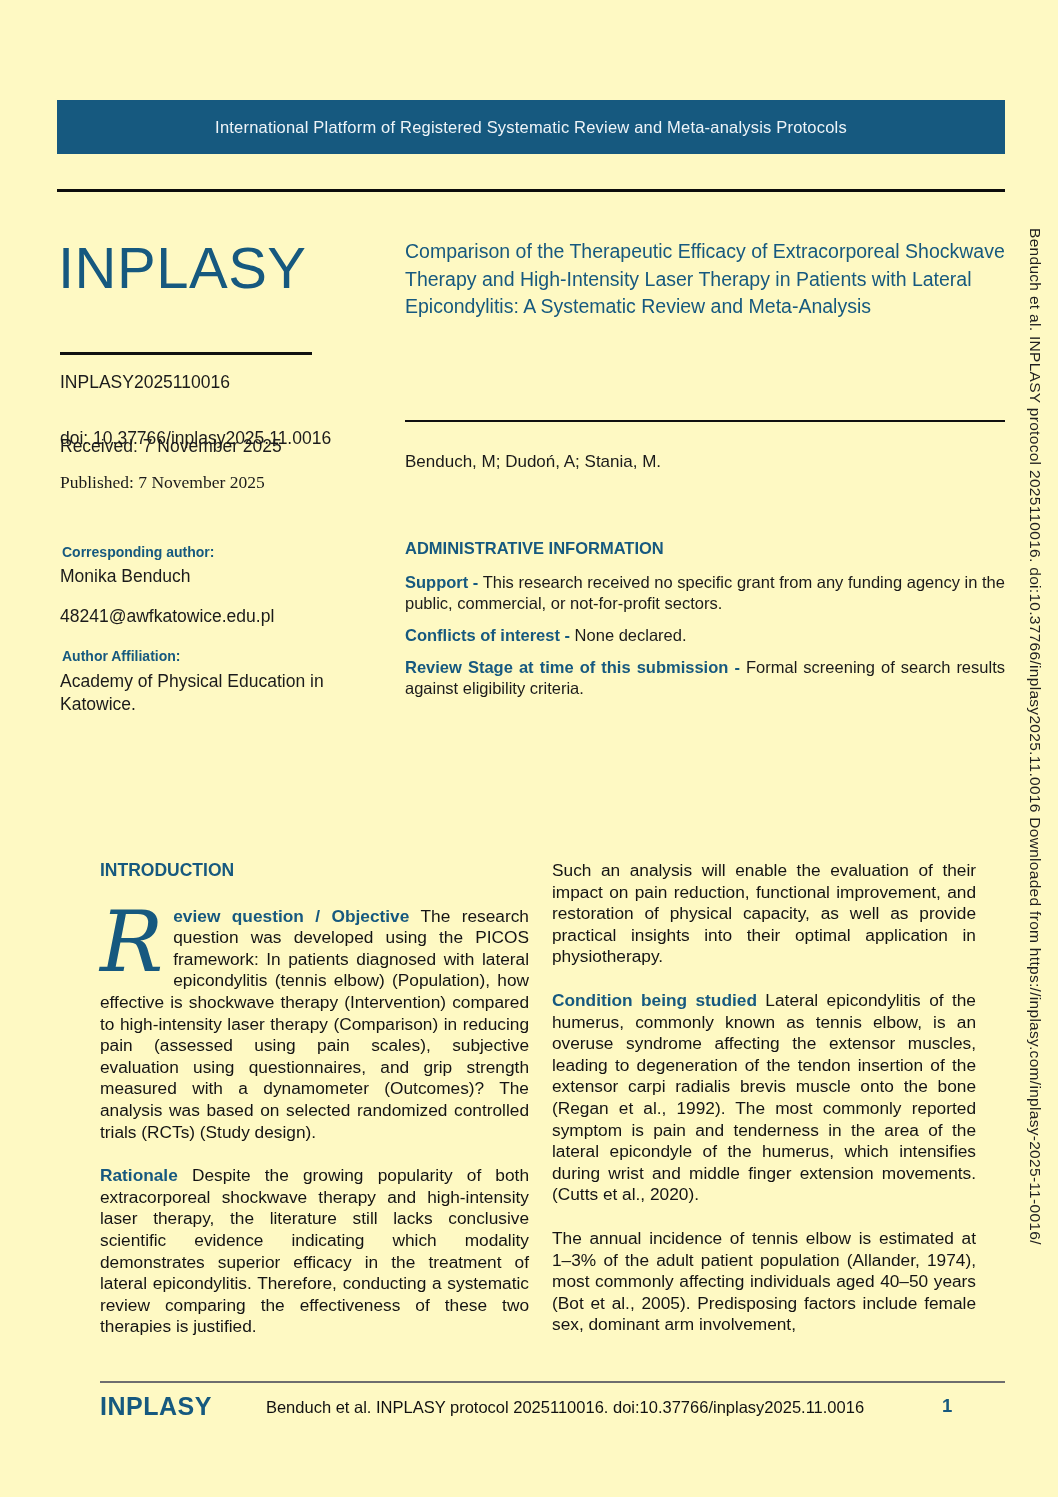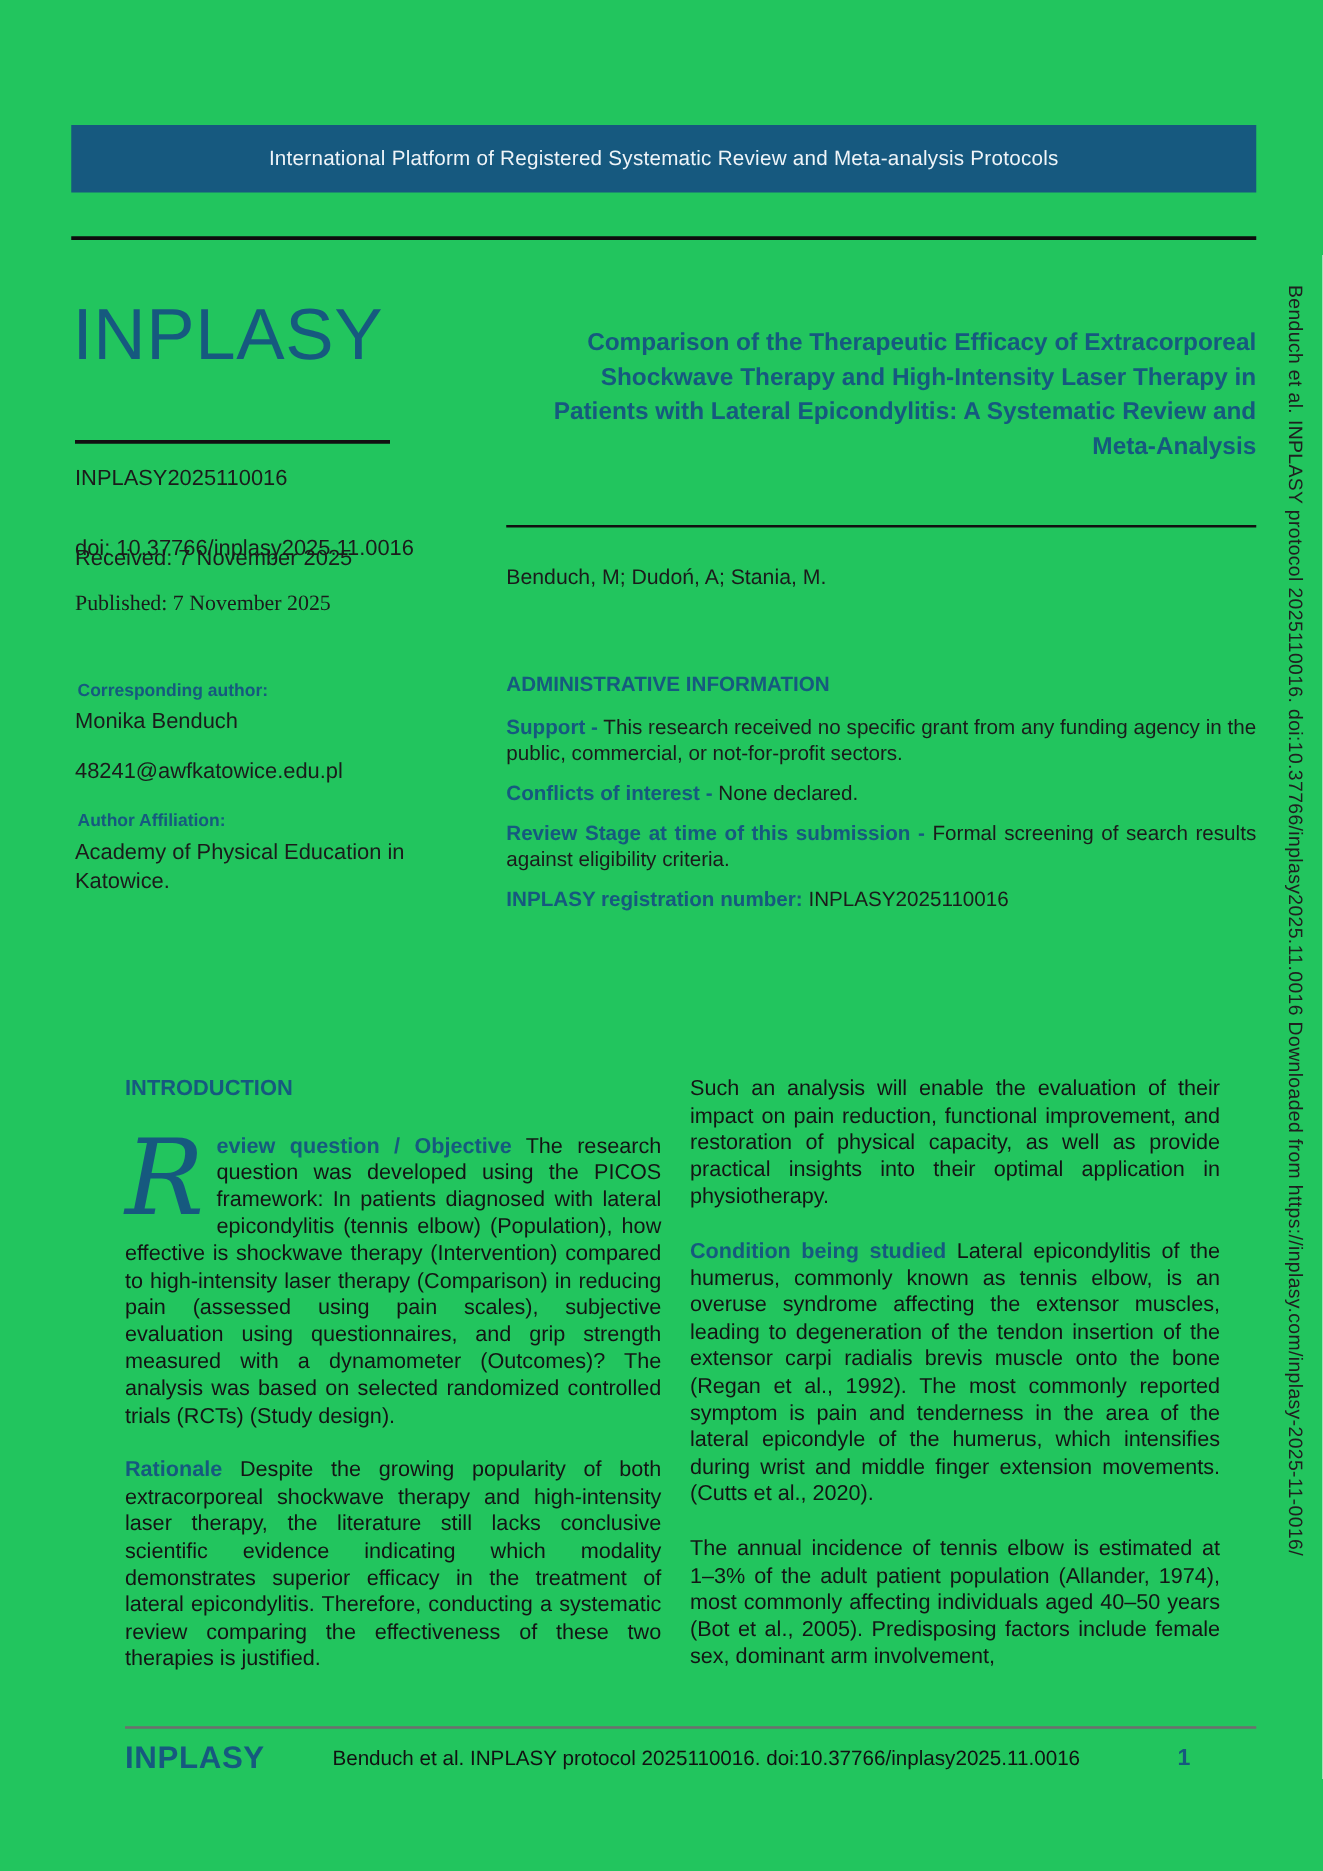--- a/index.html
+++ b/index.html
@@ -1,17 +1,17 @@
 <!DOCTYPE html>
 <html><head>
 <meta charset="utf-8">
 <style>
   html,body { margin:0; padding:0; background:#ffffff; }
   .page {
-    position:relative; width:1058px; height:1497px; background:#22c55e;
+    position:relative; width:1058px; height:1497px; background:#fef9c3;
     font-family:"Liberation Sans", sans-serif; color:#1b1b1b; overflow:hidden;
   }
   .banner {
     position:absolute; left:57px; top:100px; width:948px; height:54px;
     background:#16597F; display:flex; align-items:center; justify-content:center;
   }
   .banner-text { color:#eef4f8; font-size:16.5px; letter-spacing:0.2px; }
   .rule-top { position:absolute; left:57px; top:189px; width:948px; height:3px; background:#0d0d0d; }
 
   .logo-main { position:absolute; left:58px; top:234px; font-size:58px; color:#16597F; letter-spacing:0.5px; }
@@ -20,22 +20,22 @@
   .meta-line { position:absolute; left:60px; font-size:17.5px; color:#1b1b1b; white-space:nowrap; }
   .m1 { top:372px; } .m2 { top:428px; } .m3 { top:436px; } .m4 { top:472px;font-family:Liberation Serif, serif; }
 
   .lbl { color:#16597F; font-weight:bold; }
   .blk-label { position:absolute; left:62px; font-size:14px; font-weight:bold; color:#16597F; }
   .blk-text  { position:absolute; left:60px; font-size:17.5px; color:#1b1b1b; }
   .a1 { top:544px; } .a2 { top:566px; } .a3 { top:606px;text-align:right; } .a4 { top:648px; }
   .a5 { top:670px; width:310px; line-height:23px; }
 
   .title {
-    position:absolute; left:405px; top:261px; width:600px;
-    font-size:19.5px; font-weight:bold; color:#16597F; line-height:27.5px;text-align:right;
+    position:absolute; left:405px; top:238px; width:600px;
+    font-size:19.5px; font-weight:normal; color:#16597F; line-height:27.5px;
   }
   .title-rule { position:absolute; left:405px; top:420px; width:600px; height:2px; background:#111; }
   .authors { position:absolute; left:405px; top:452px; font-size:17px; }
 
   .admin { position:absolute; left:405px; top:538px; width:600px; font-size:16.5px; line-height:21px; }
   .admin h3 { margin:0 0 13px 0; font-size:16.5px; color:#16597F; }
   .admin p { margin:0 0 11px 0; text-align:justify; }
 
   .col { position:absolute; top:860px; font-size:17.3px; line-height:21.6px; color:#141414; }
   .col-left  { left:100px; width:429px; }
@@ -84,21 +84,20 @@
 
   <div class="title">Comparison of the Therapeutic Efficacy of Extracorporeal Shockwave Therapy and High-Intensity Laser Therapy in Patients with Lateral Epicondylitis: A Systematic Review and Meta-Analysis</div>
   <div class="title-rule"></div>
   <div class="authors">Benduch, M; Dudoń, A; Stania, M.</div>
 
   <div class="admin">
     <h3>ADMINISTRATIVE INFORMATION</h3>
     <p><span class="lbl">Support -</span> <span>This research received no specific grant from any funding agency in the public, commercial, or not-for-profit sectors.</span></p>
     <p><span class="lbl">Conflicts of interest -</span> <span>None declared.</span></p>
     <p><span class="lbl">Review Stage at time of this submission -</span> <span>Formal screening of search results against eligibility criteria.</span></p>
-    <p><span class="lbl">INPLASY registration number:</span> <span>INPLASY2025110016</span></p>
   </div>
 
   <div class="col col-left">
     <div class="intro-heading">INTRODUCTION</div>
     <p><span class="dropcap">R</span><span class="lbl">eview question / Objective</span> <span>The research question was developed using the PICOS framework: In patients diagnosed with lateral epicondylitis (tennis elbow) (Population), how effective is shockwave therapy (Intervention) compared to high-intensity laser therapy (Comparison) in reducing pain (assessed using pain scales), subjective evaluation using questionnaires, and grip strength measured with a dynamometer (Outcomes)? The analysis was based on selected randomized controlled trials (RCTs) (Study design).</span></p>
     <p><span class="lbl">Rationale</span> <span>Despite the growing popularity of both extracorporeal shockwave therapy and high-intensity laser therapy, the literature still lacks conclusive scientific evidence indicating which modality demonstrates superior efficacy in the treatment of lateral epicondylitis. Therefore, conducting a systematic review comparing the effectiveness of these two therapies is justified.</span></p>
   </div>
 
   <div class="col col-right">
     <p>Such an analysis will enable the evaluation of their impact on pain reduction, functional improvement, and restoration of physical capacity, as well as provide practical insights into their optimal application in physiotherapy.</p>

